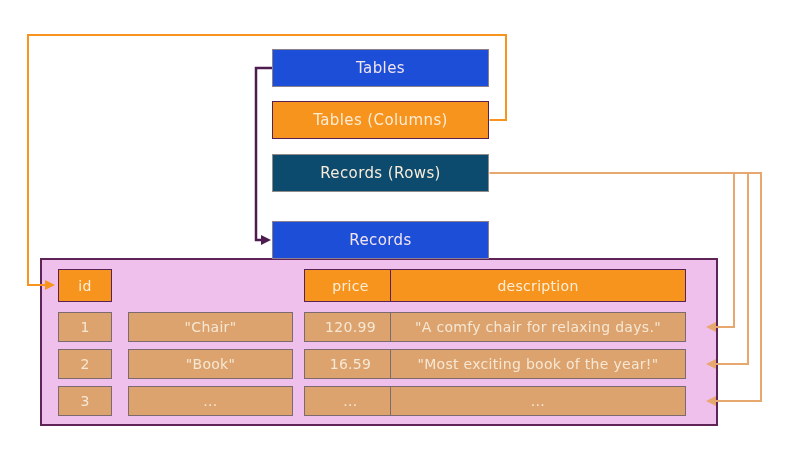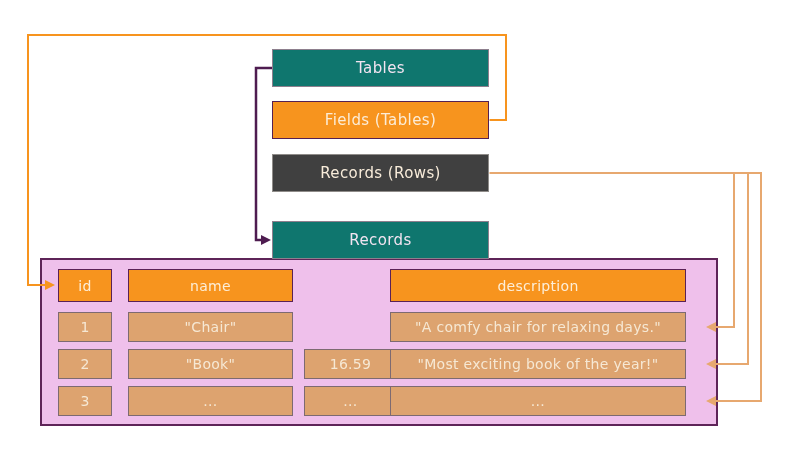--- a/index.html
+++ b/index.html
@@ -24,31 +24,31 @@
     height: 38px;
     display: flex;
     align-items: center;
     justify-content: center;
     font-size: 15px;
     letter-spacing: 0.4px;
     box-sizing: border-box;
     z-index: 4;
   }
   .box.purple {
-    background: #0f766e;
+    background: #1d4ed8;
     color: #f2e4f1;
     border: 1px solid #8d7f8d;
   }
   .box.orange {
     background: #f7941e;
     color: #fcecd6;
     border: 1.5px solid #552052;
   }
   .box.tan {
-    background: #404040;
+    background: #0c4a6e;
     color: #f8ecda;
     border: 1.5px solid #8f8c89;
   }
   .box-tables   { left: 272px; top: 49px; }
   .box-fields   { left: 272px; top: 101px; }
   .box-records  { left: 272px; top: 154px; }
   .box-products { left: 272px; top: 221px; z-index: 5; }
 
   .tbl-container {
     position: absolute;
@@ -111,37 +111,38 @@
     <g>
       <path d="M272 68 H256 V240 H262" fill="none" stroke="#4e1c50" stroke-width="2.5"></path>
       <polygon points="271,240 261,235 261,245" fill="#4e1c50"></polygon>
     </g>
   </svg>
 
   <div class="box purple box-tables">
     <span>Tables</span>
   </div>
   <div class="box orange box-fields">
-    <span>Fields (Tables)</span>
+    <span>Tables (Columns)</span>
   </div>
   <div class="box tan box-records">
     <span>Records (Rows)</span>
   </div>
   <div class="box purple box-products">
     <span>Records</span>
   </div>
 
   <div class="tbl-container">
 
     <div class="cell header col-id row-h">id</div>
-    <div class="cell header col-name row-h">name</div>
+    <div class="cell header col-price row-h">price</div>
     <div class="cell header col-desc row-h">description</div>
 
     <div class="cell data col-id row-1">1</div>
     <div class="cell data col-name row-1">"Chair"</div>
+    <div class="cell data col-price row-1">120.99</div>
     <div class="cell data col-desc row-1">"A comfy chair for relaxing days."</div>
 
     <div class="cell data col-id row-2">2</div>
     <div class="cell data col-name row-2">"Book"</div>
     <div class="cell data col-price row-2">16.59</div>
     <div class="cell data col-desc row-2">"Most exciting book of the year!"</div>
 
     <div class="cell data col-id row-3">3</div>
     <div class="cell data col-name row-3">...</div>
     <div class="cell data col-price row-3">...</div>

